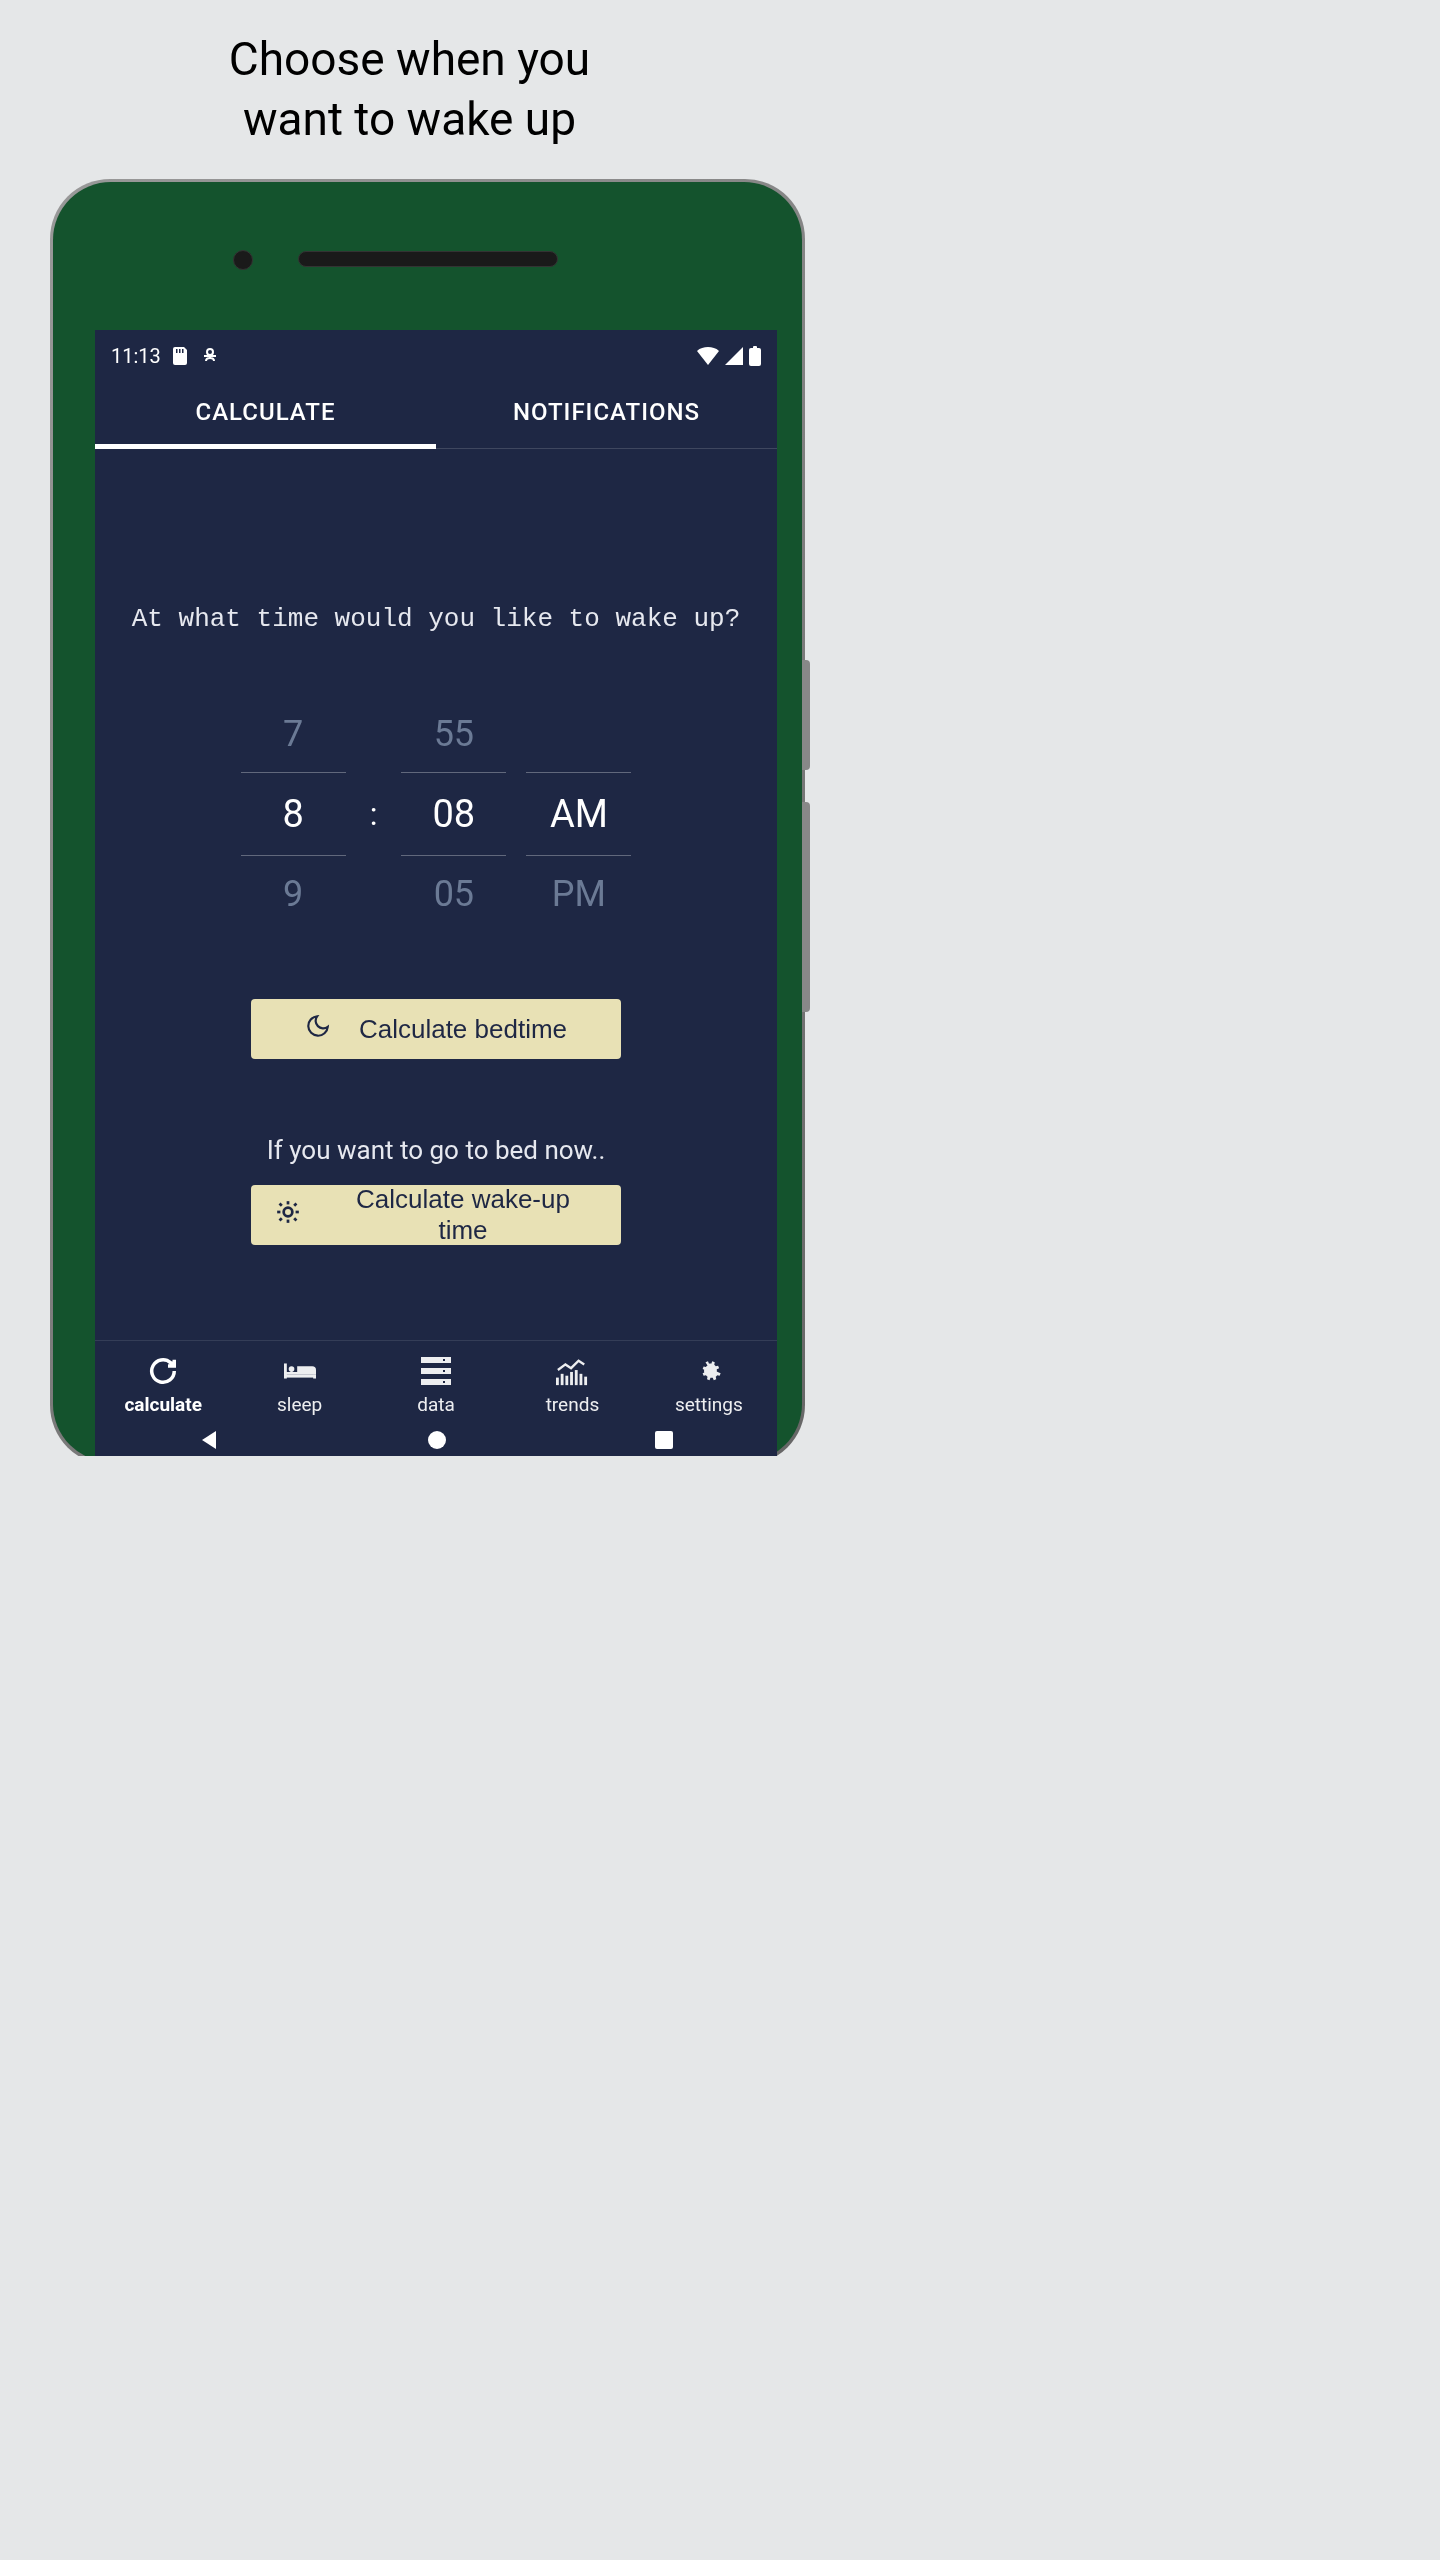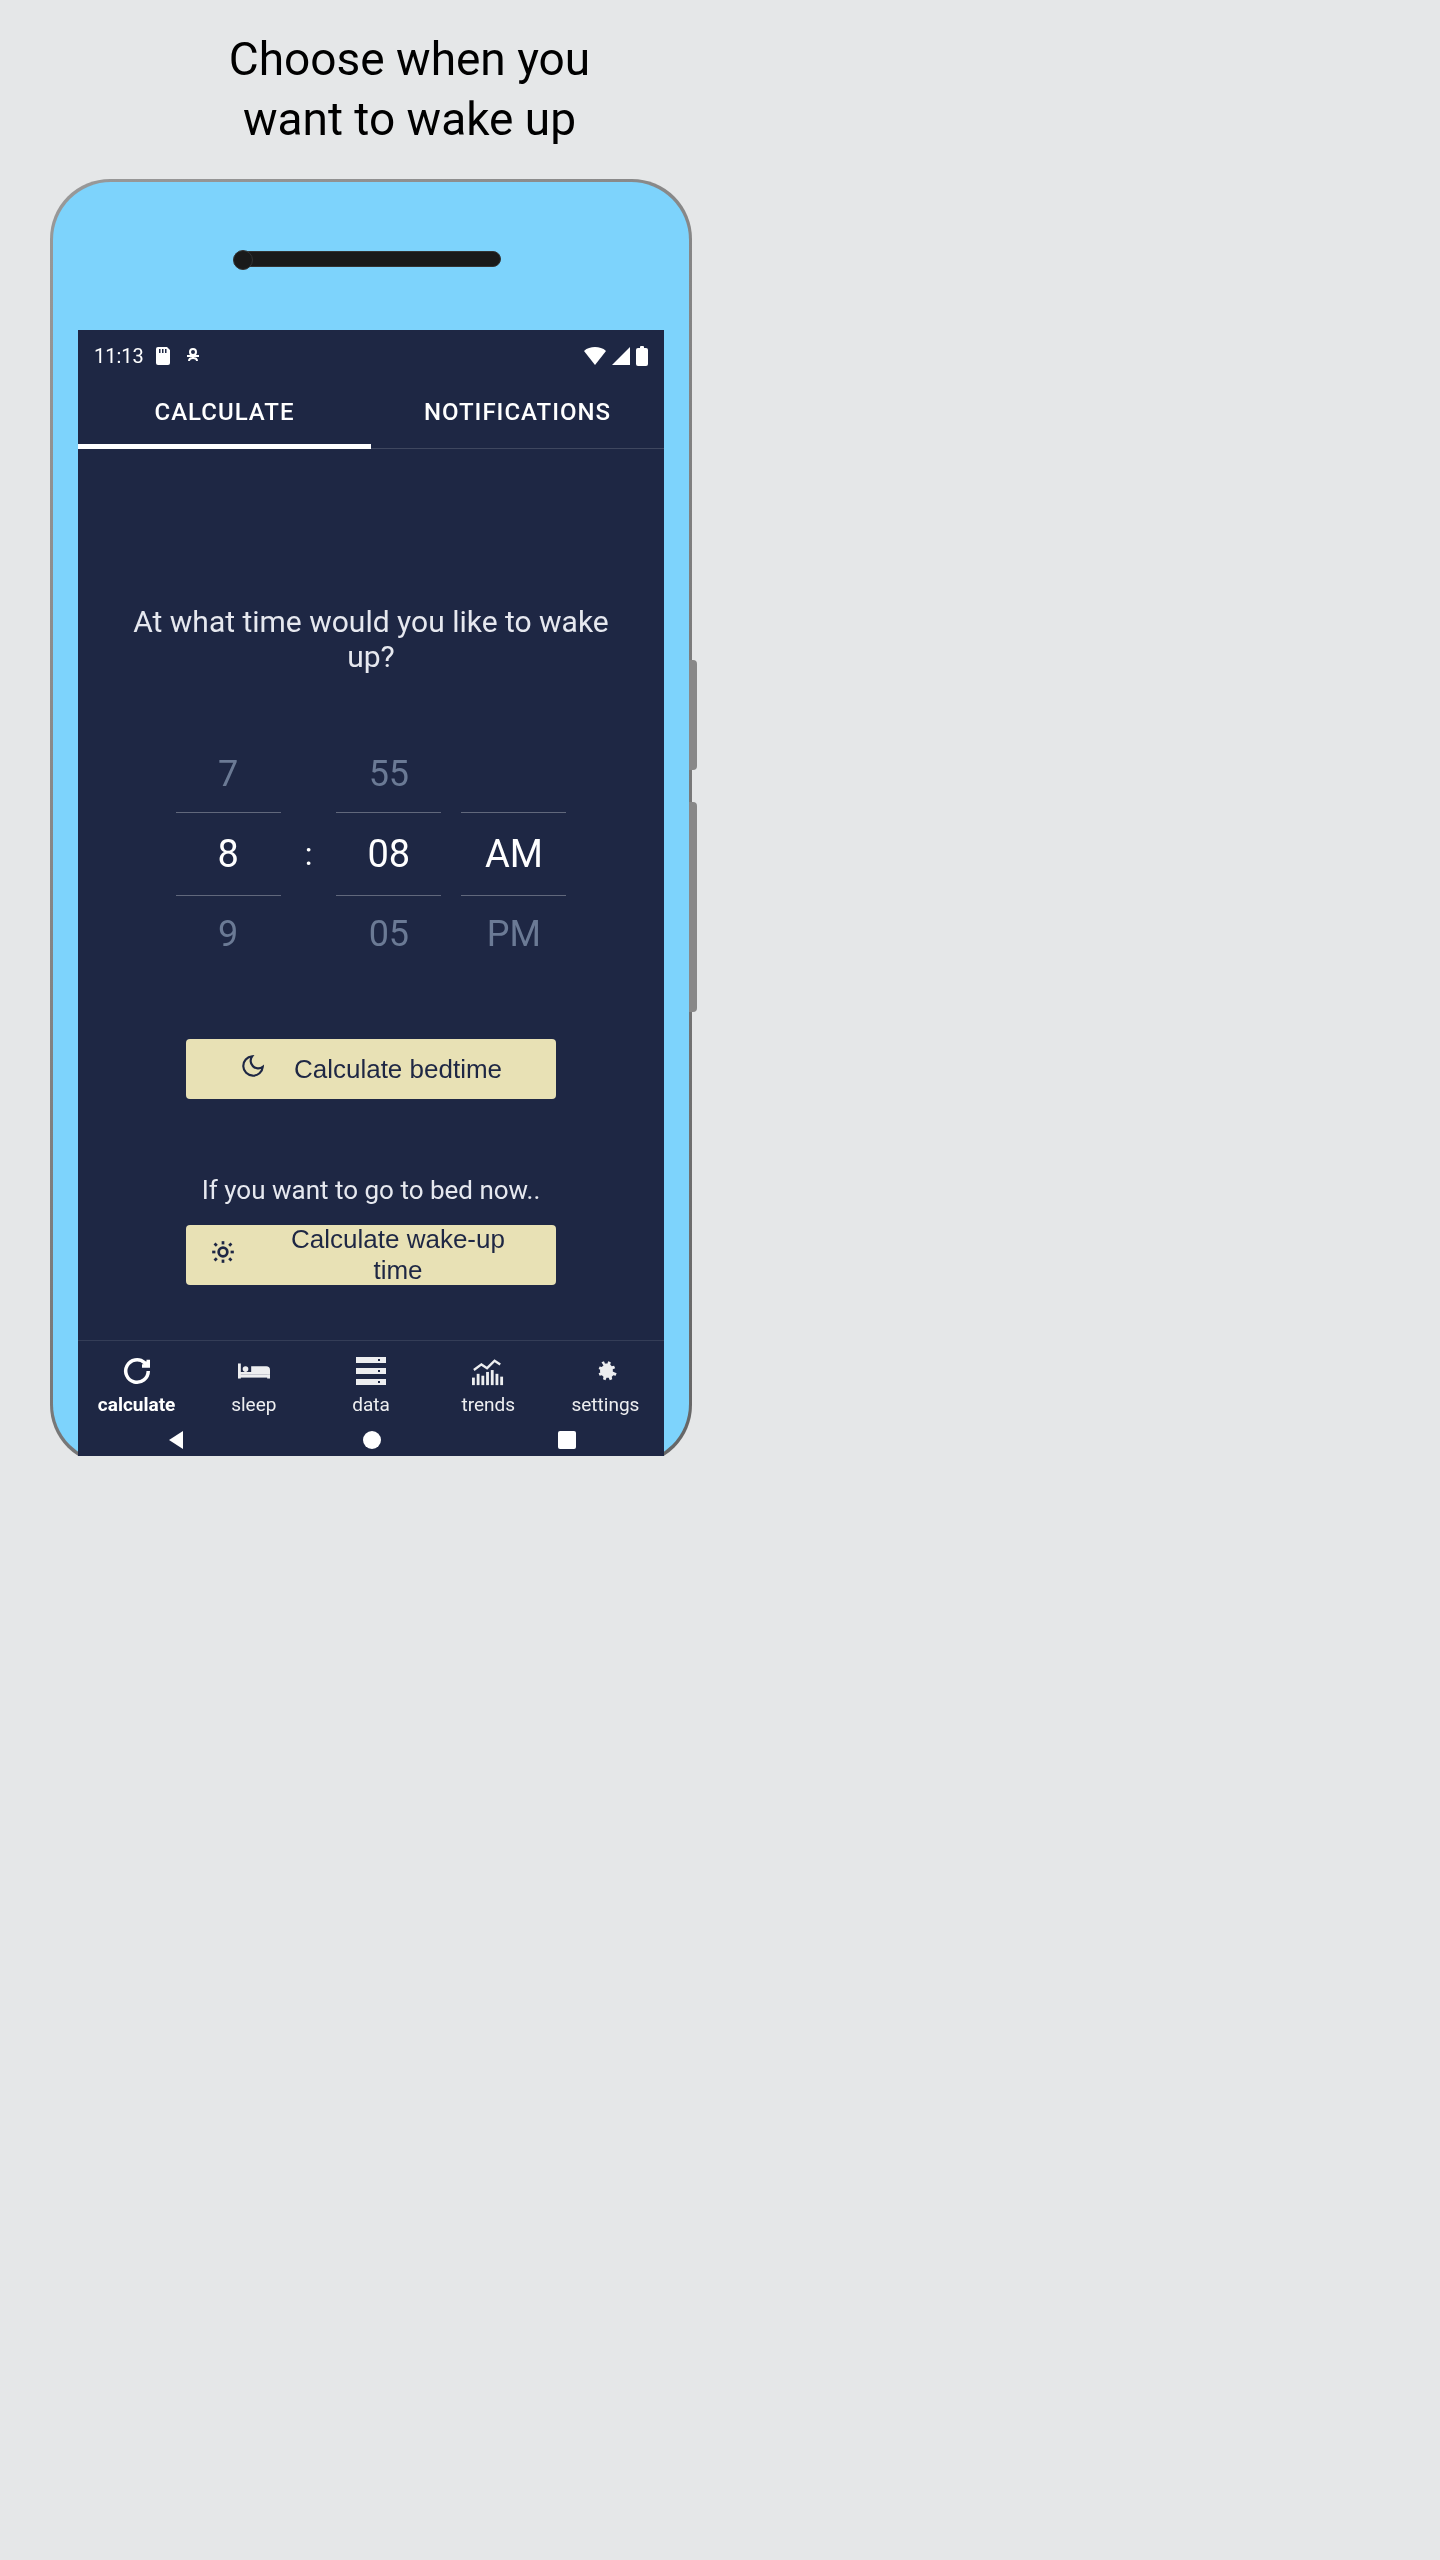--- a/index.html
+++ b/index.html
@@ -23,25 +23,25 @@
       text-align: center;
       font-size: 46px;
       font-weight: 400;
       color: #000;
       line-height: 1.3;
     }
     .phone-frame {
       position: absolute;
       top: 182px;
       left: 53px;
-      width: 636px;
+      width: 749px;
       height: 1280px;
-      background: #7dd3fc;
+      background: #14532d;
       border-radius: 58px;
-      padding: 148px 25px 0 25px;
+      padding: 148px 25px 0 42px;
     }
     .phone-frame::before {
       content: '';
       position: absolute;
       top: -3px;
       left: -3px;
       right: -3px;
       bottom: -3px;
       border-radius: 60px;
       background: linear-gradient(135deg, #999 0%, #666 100%);
@@ -137,23 +137,24 @@
       right: 0;
       height: 5px;
       background: #fff;
     }
     .main-content {
       padding: 155px 30px 0 30px;
       text-align: center;
       color: #fff;
     }
     .question {
-      font-size: 30px;
+      font-size: 26px;
       font-weight: 400;
       color: #e6e8ef;
+      font-family: Liberation Mono, monospace;
     }
     .time-picker {
       display: flex;
       justify-content: center;
       align-items: center;
       gap: 20px;
       margin-top: 60px;
     }
     .picker-col {
       display: flex;

